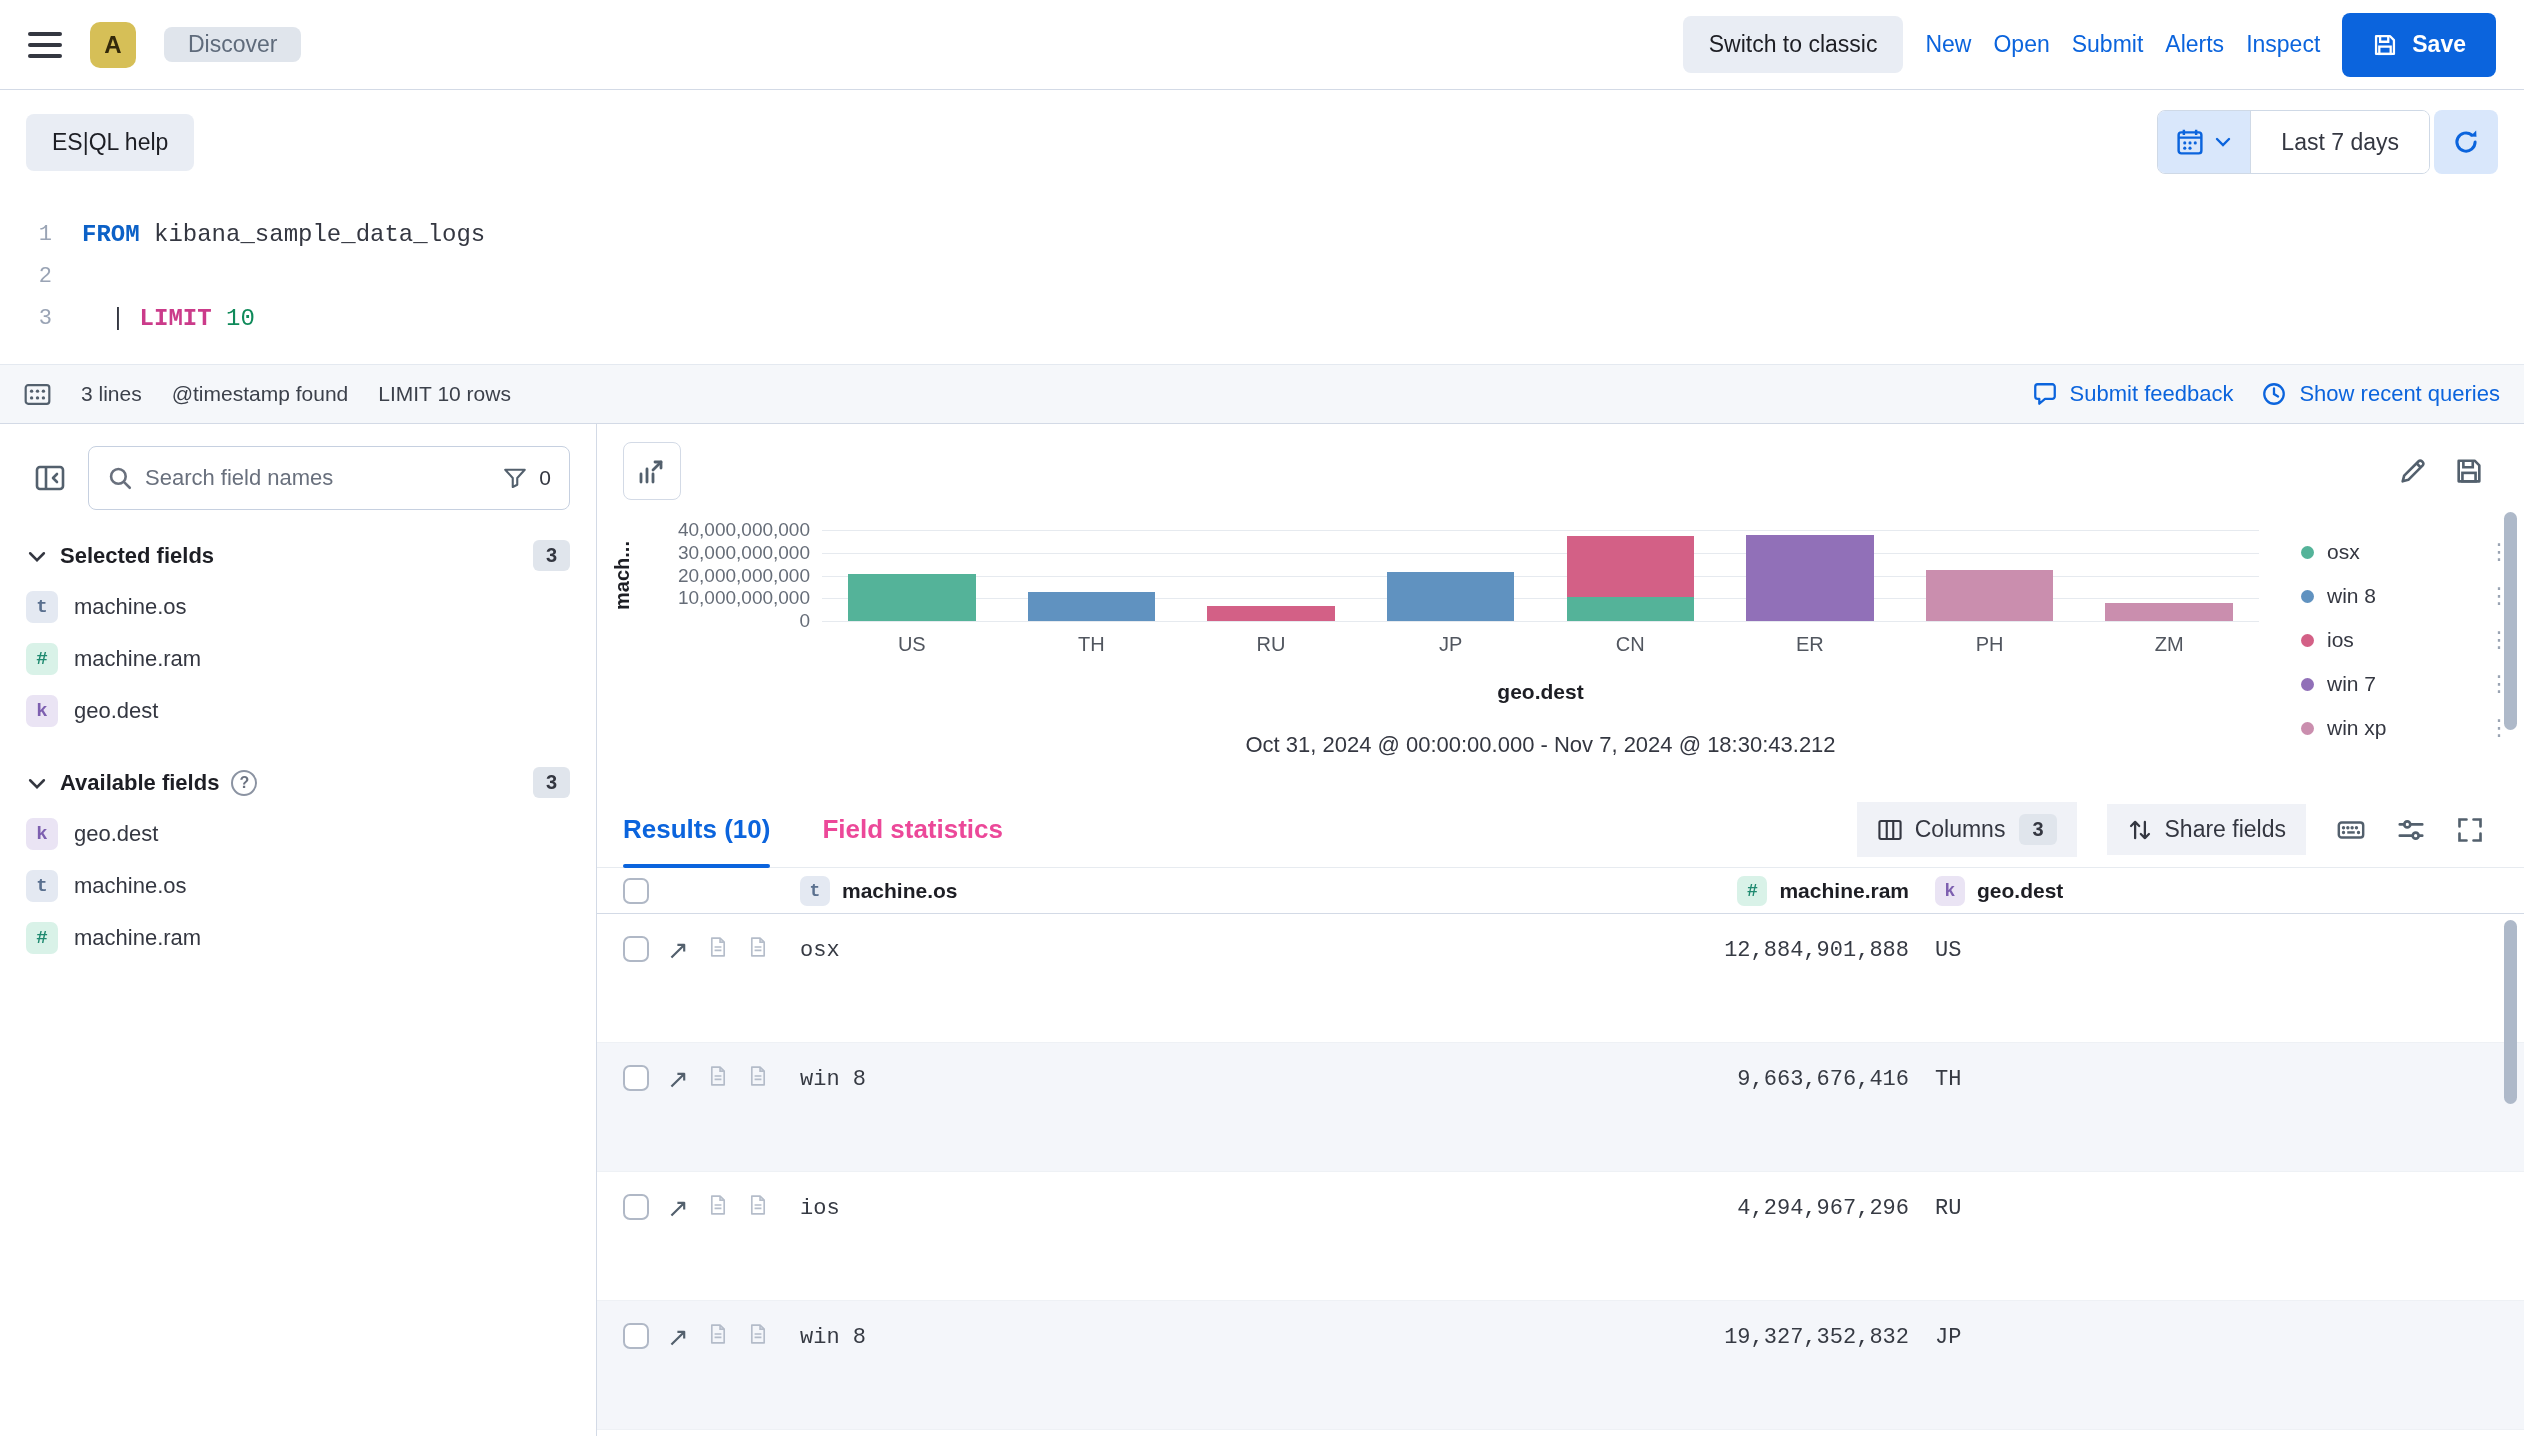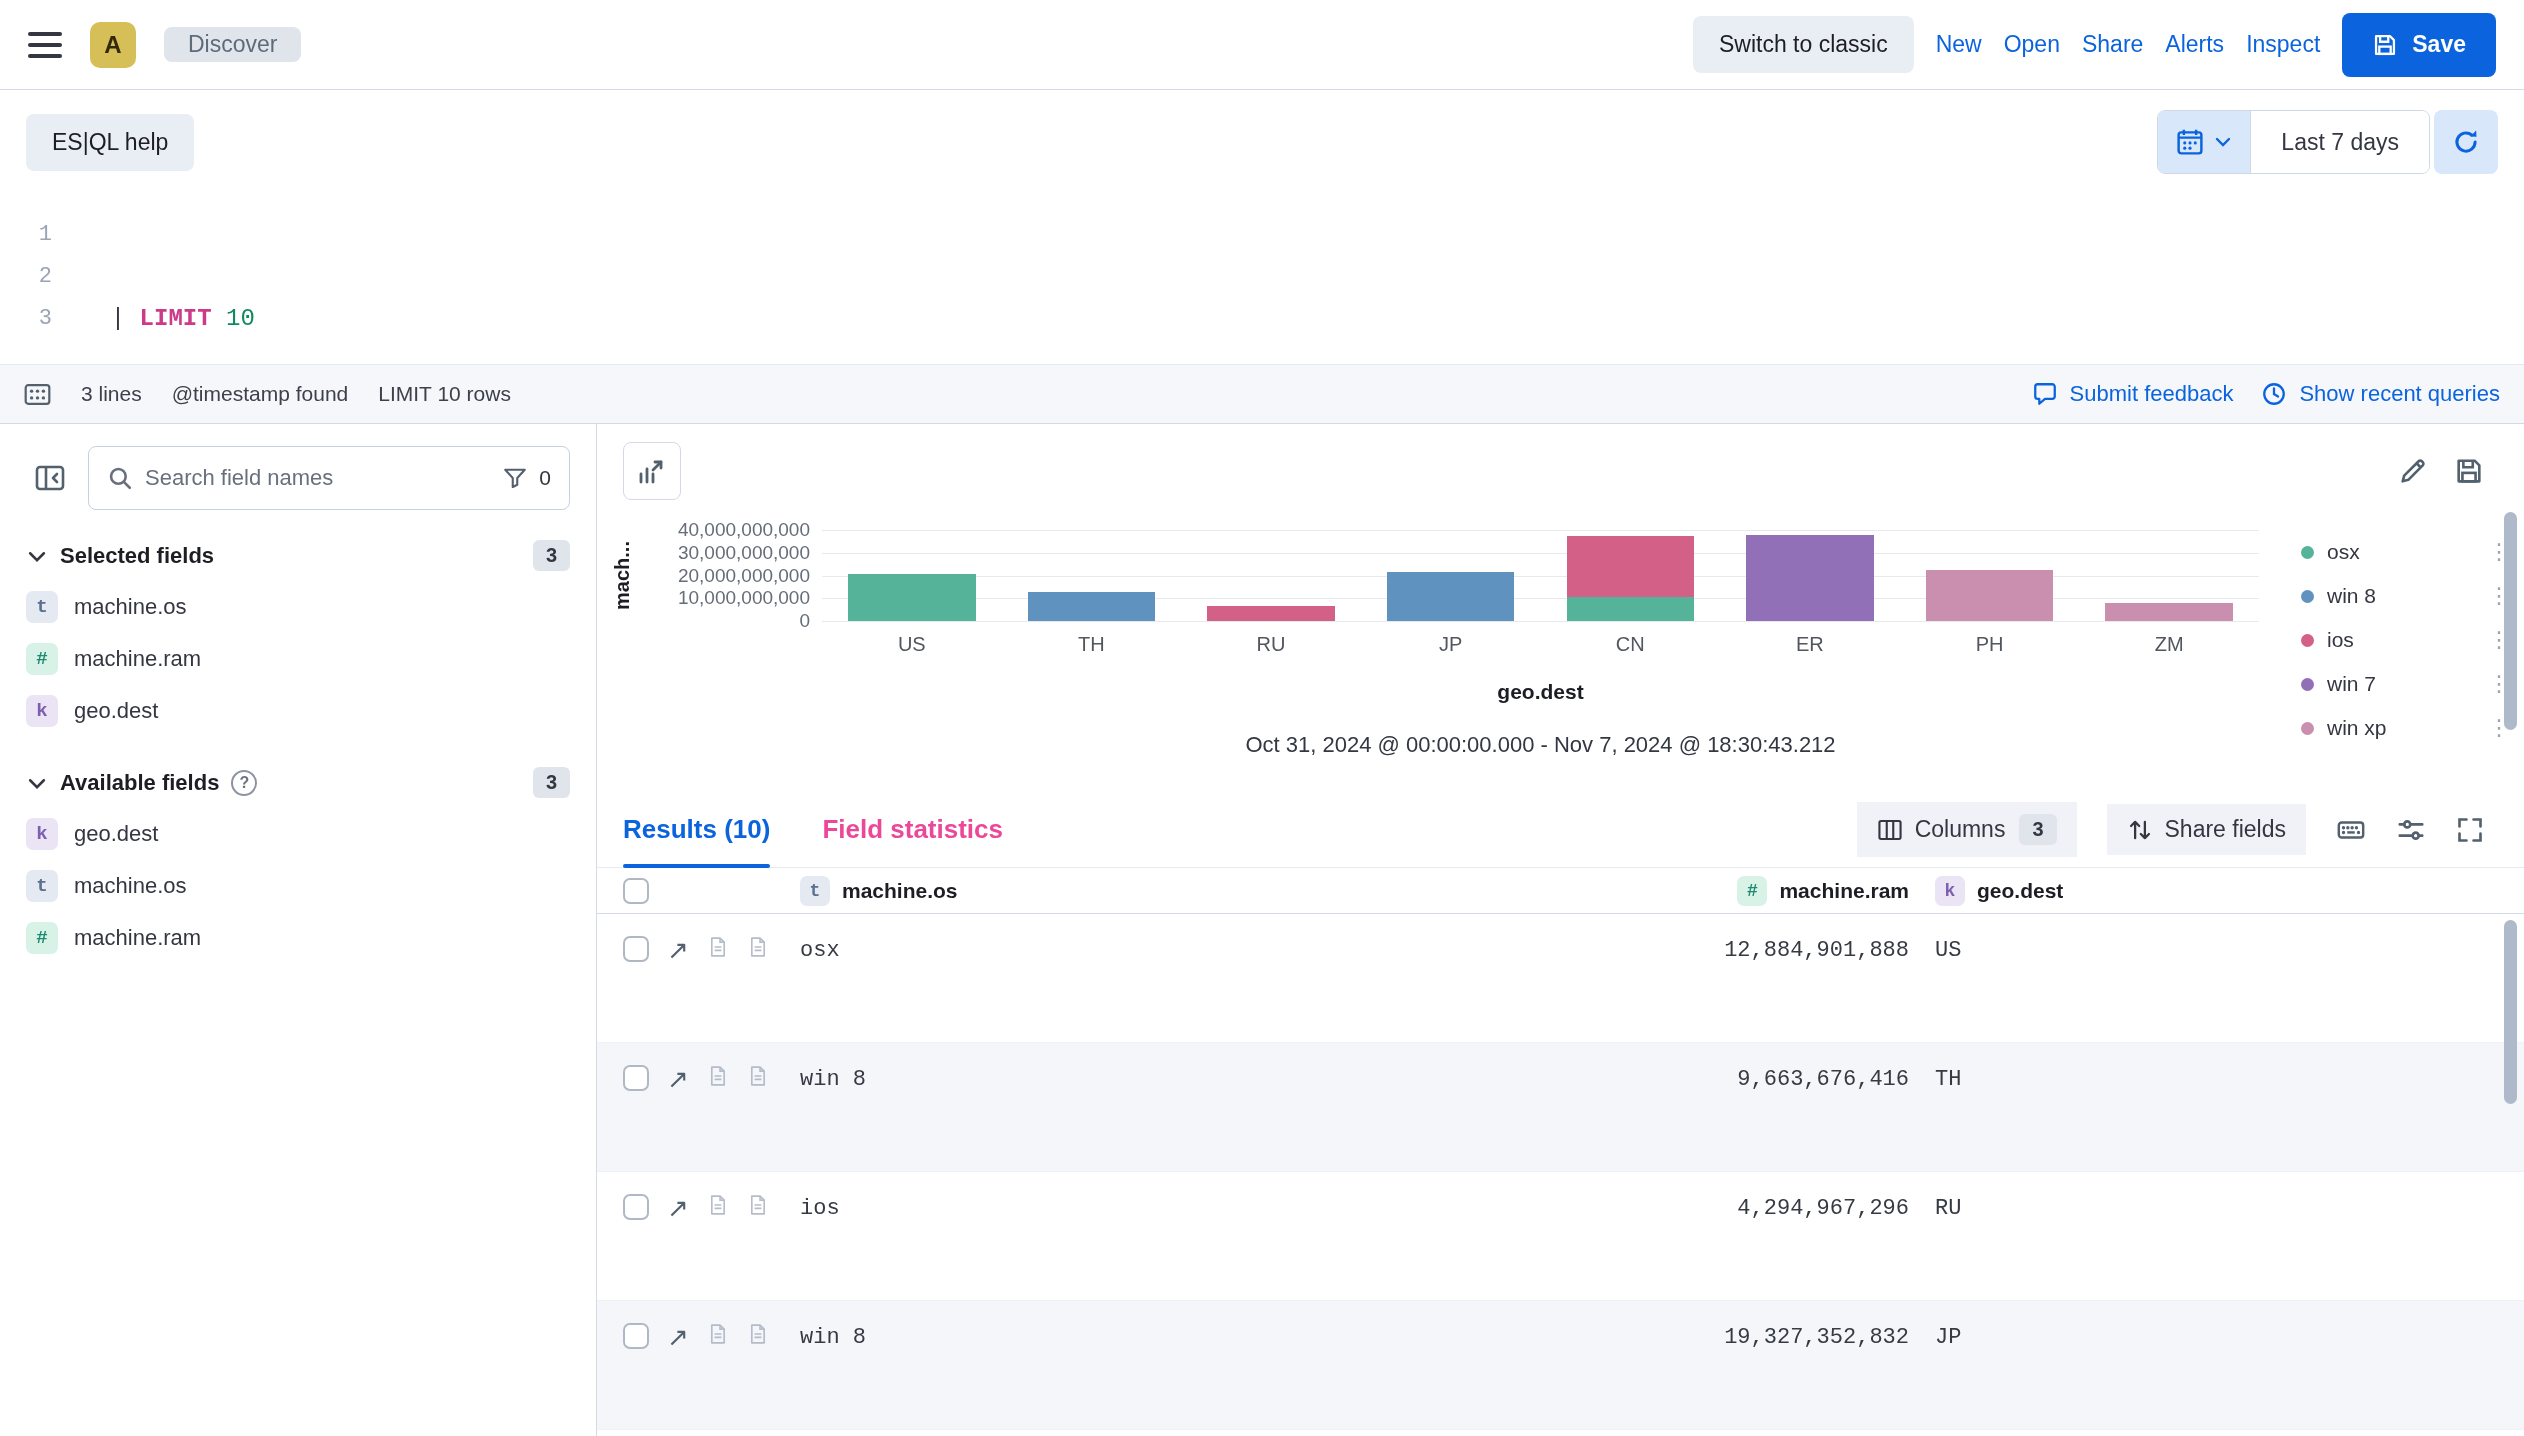--- a/index.html
+++ b/index.html
@@ -124,21 +124,21 @@
       <span></span>
       <span></span>
       <span></span>
     </button>
   <div class="avatar">A</div>
   <div class="crumb">Discover</div>
   <div class="topbar-right">
     <button class="btn-subtle">Switch to classic</button>
     <button class="nav-link">New</button>
     <button class="nav-link">Open</button>
-    <button class="nav-link">Share</button>
+    <button class="nav-link">Submit</button>
     <button class="nav-link">Alerts</button>
     <button class="nav-link">Inspect</button>
     <button class="btn-primary">
       <span class="icon-btn">
           <svg viewBox="0 0 16 16" width="26" height="26" fill="none" stroke="#fff" stroke-width="1.4">
             <path d="M2.5 2.5h8.5l2.5 2.5v8.5h-11z" stroke-linejoin="round"></path>
             <path d="M5 2.5v3.5h5V2.5"></path>
             <rect x="4.5" y="9" width="7" height="4.5"></rect>
           </svg>
         </span>
@@ -182,20 +182,21 @@
             <path d="M13.8 1.4l.2 3.6-3.6-.2z" fill="#0b64dd"></path>
           </svg>
         </span>
     </button>
   </div>
 </div>
 
 <div class="editor" id="editor-lines">
     <div class="ed-line">
       <span class="ed-gutter">1</span>
+      <span class="ed-code"><span class="tok-src">FROM</span><span class="tok-plain"> kibana_sample_data_logs</span></span>
     </div>
     <div class="ed-line">
       <span class="ed-gutter">2</span>
     </div>
     <div class="ed-line">
       <span class="ed-gutter">3</span>
       <span class="ed-code"><span class="tok-plain">  | </span><span class="tok-kw">LIMIT</span><span class="tok-plain"> </span><span class="tok-num">10</span></span>
     </div>
   </div>
 

